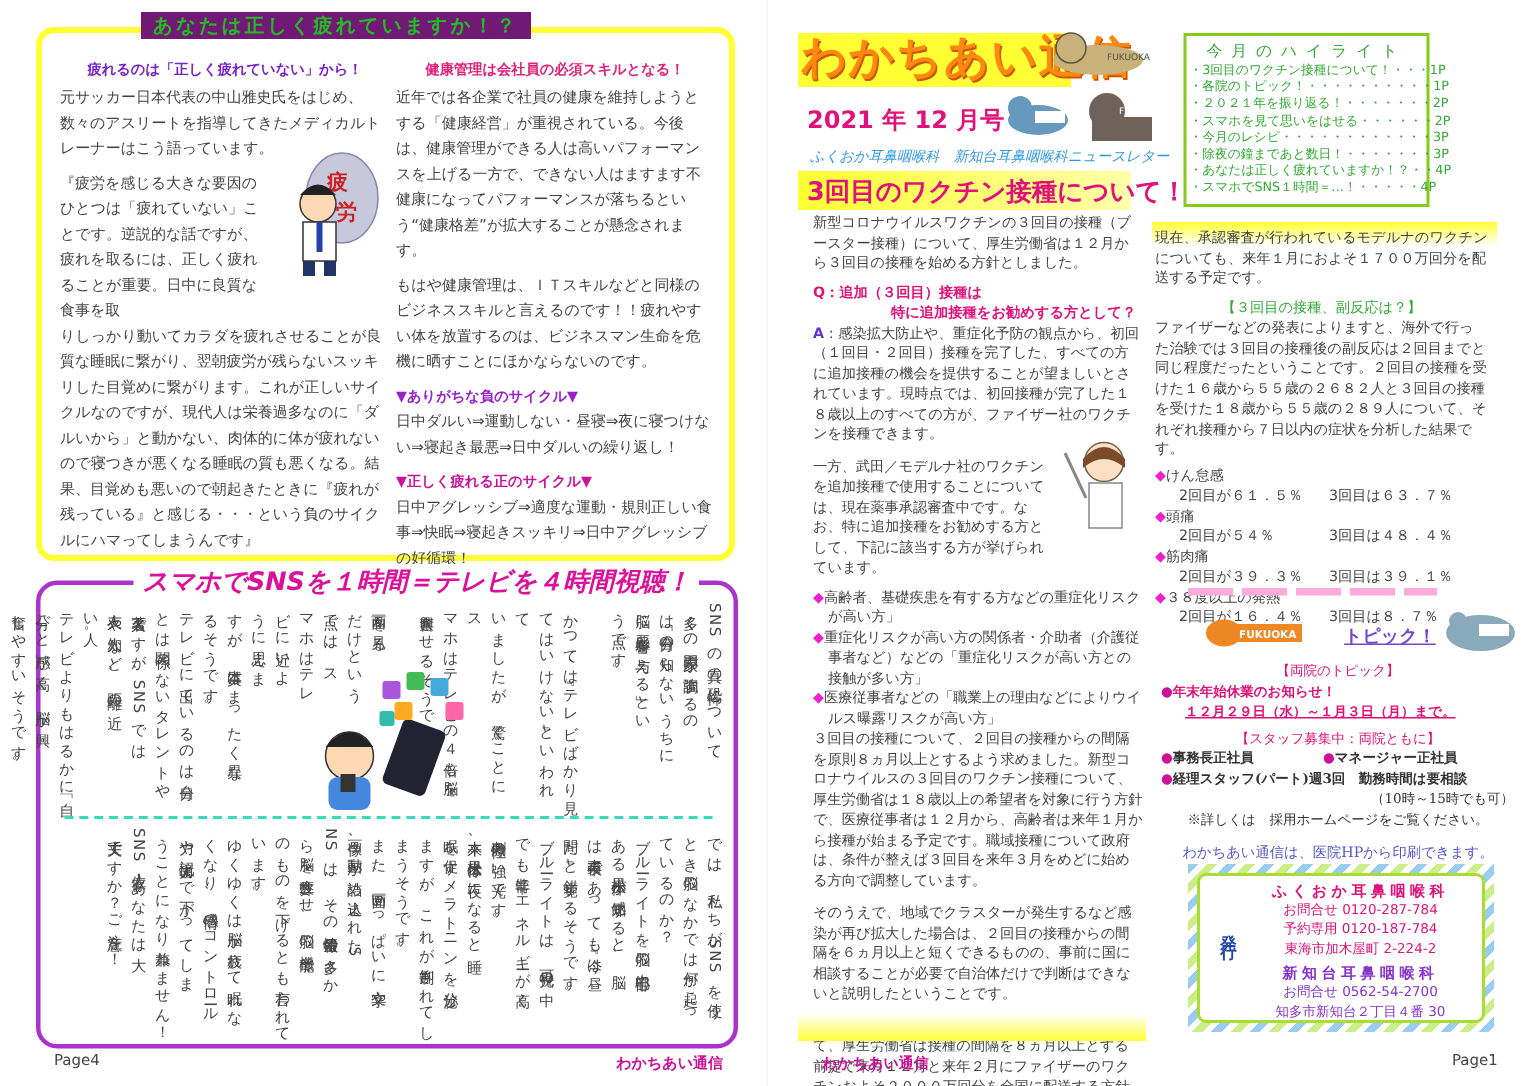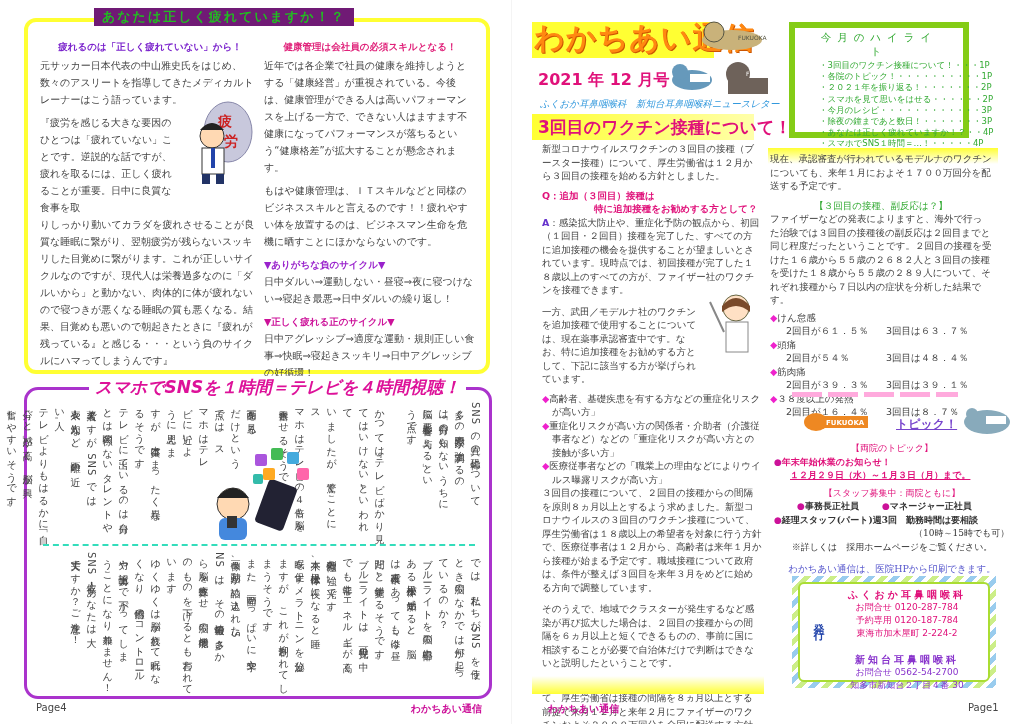--- a/index.html
+++ b/index.html
@@ -63,22 +63,22 @@
   }
   .masthead {
     position: absolute; left: 22px; top: 18px; font-size: 30px; font-weight: bold; color: #ff8811;
     letter-spacing: 1px; text-shadow: 1px 1px 0 #cc5500;
   }
   .issue { position: absolute; left: 26px; top: 70px; font-size: 16px; font-weight: bold; color: #e0117a; }
   .subtitle { position: absolute; left: 28px; top: 98px; font-size: 9.5px; font-style: italic; color: #3399dd; white-space: nowrap; }
   .mascots { position: absolute; left: 150px; top: 18px; width: 110px; height: 80px; }
 
   .highlight-box {
-    position: absolute; left: 277px; top: 22px; width: 180px; height: 116px;
-    border: 6px solid #84cc16; padding: 3px 24px;
+    position: absolute; left: 277px; top: 22px; width: 164px; height: 116px;
+    border: 2px solid #84cc16; padding: 3px 2px;
   }
   .hl-title { text-align: center; font-size: 10.5px; color: #33aa33; letter-spacing: 6px; margin-bottom: 1px; }
   .hl-item { display: flex; justify-content: space-between; font-size: 8.5px; line-height: 11.2px; color: #33aa33; white-space: nowrap; }
 
   .vac-banner {
     position: absolute; left: 20px; top: 114px; width: 222px; height: 26px;
     background: linear-gradient(to right, #ffff33, #ffffaa);
   }
   .vac-title {
     position: absolute; left: 26px; top: 116px; font-size: 17px; font-weight: bold; color: #e0117a;
@@ -103,38 +103,38 @@
   .stat-row span { width: 100px; }
 
   .pink-bar { position: absolute; left: 280px; top: 392px; width: 166px; height: 5px; background: repeating-linear-gradient(90deg, #ffaadd 0 30px, #fff 30px 36px); }
   .topic-head { position: absolute; left: 290px; top: 406px; width: 210px; height: 30px; }
   .topic-word { position: absolute; left: 94px; top: 10px; font-size: 12px; font-weight: bold; color: #7744cc; text-decoration: underline; }
   .clinic-topics { position: absolute; left: 262px; top: 442px; width: 236px; font-family: "DejaVu Serif", serif; font-size: 9px; line-height: 13.5px; color: #333; }
   .ct-head { text-align: center; color: #e0117a; }
   .ct-red { color: #e0117a; font-weight: bold; }
   .ct-red-u { color: #e0117a; font-weight: bold; text-decoration: underline; padding-left: 16px; }
   .dot { color: #cc1199; }
-  .staff-row { display: flex; text-align: center; }
+  .staff-row { display: flex; }
   .staff-row span:first-child { width: 108px; }
   .ct-note { text-align: center; }
   .ct-print { text-align: center; color: #5555cc; margin-top: 8px; font-size: 9.5px; }
 
   .issuer-outer {
     position: absolute; left: 280px; top: 576px; width: 204px; height: 112px;
     background: repeating-linear-gradient(135deg, #99ccee 0 5px, #ffffff 5px 9px, #ccee88 9px 14px, #ffffff 14px 18px);
     padding: 6px;
   }
   .issuer-inner {
     width: 100%; height: 100%; background: #fff; border: 2px solid #aadd33; border-radius: 6px; position: relative;
   }
   .issuer-label { position: absolute; left: 10px; top: 30px; writing-mode: vertical-rl; font-size: 11px; font-weight: bold; color: #2244aa; letter-spacing: 6px; }
   .issuer-info { position: absolute; left: 32px; top: 4px; width: 150px; text-align: center; font-size: 9px; line-height: 13px; }
   .iss-n1 { color: #e0117a; font-weight: bold; font-size: 10px; letter-spacing: 3px; }
   .iss-l1 { color: #e0117a; }
-  .iss-n2 { color: #8833cc; font-weight: bold; font-size: 10px; letter-spacing: 3px; margin-top: 13px; }
+  .iss-n2 { color: #8833cc; font-weight: bold; font-size: 10px; letter-spacing: 3px; margin-top: 3px; }
   .iss-l2 { color: #8833cc; }
 
   .footer-right-brand { position: absolute; left: 36px; top: 702px; font-size: 10px; font-weight: bold; color: #cc1199; }
   .footer-right-page { position: absolute; left: 456px; top: 702px; font-size: 10px; color: #444; }
   .center-line { position: absolute; left: 511px; top: 0; width: 1px; height: 724px; background: #f4f4f4; }
 </style>
 </head>
 <body>
 
 <div class="center-line"></div>

